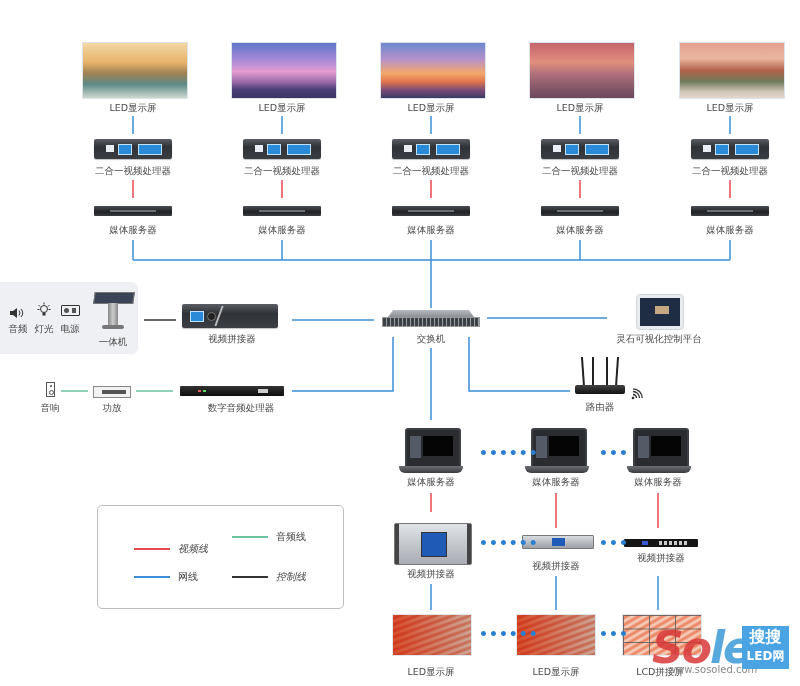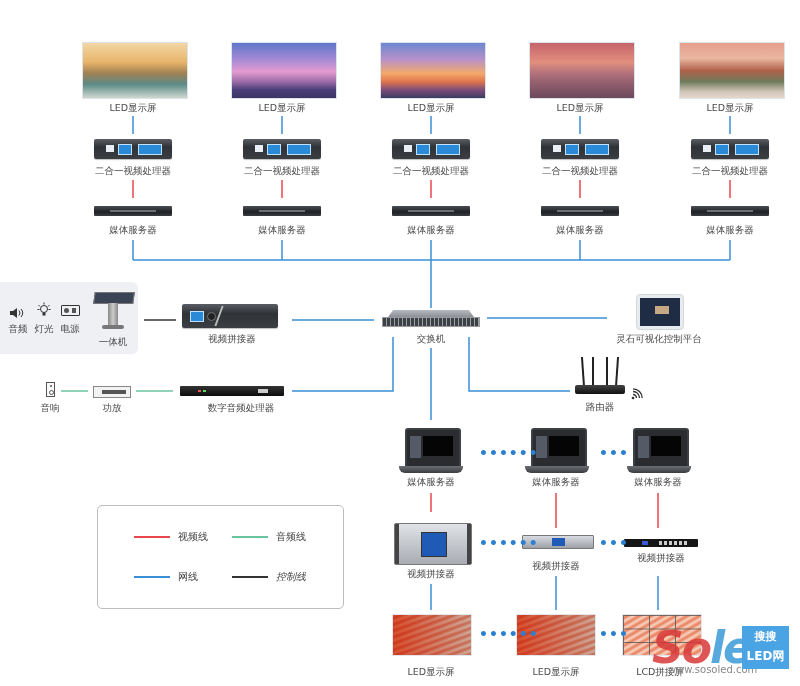--- a/index.html
+++ b/index.html
@@ -36,21 +36,21 @@
   .lcdgrid { position:absolute; inset:0;
       background-image: linear-gradient(#555 1px, transparent 1px), linear-gradient(90deg, #555 1px, transparent 1px);
       background-size: 26px 13.5px; opacity:.8; }
   .ipad { position:absolute; left: 636px; top: 294px; width: 46px; height: 34px; background:#e9ecef; border:1px solid #d3d7dc; border-radius:4px; }
   .ipad .sc { position:absolute; left:3px; top:3px; right:3px; bottom:3px; background:#1f2d44; }
   .ipad .sc .img { position:absolute; left:15px; top:8px; width:14px; height:8px; background:#c6a984; }
   .watermark-soled { position:absolute; left: 652px; top: 622px; font-size: 44px; font-weight: bold; font-style: italic; color: #d83838; opacity: .85; font-family: "DejaVu Sans", sans-serif; letter-spacing: -2px; }
   .watermark-soled .b { color: #3a9ad8; }
   .wm-url { position:absolute; left: 668px; top: 664px; font-size: 10px; color: #888; }
   .wm-box { position:absolute; left: 742px; top: 626px; width: 47px; height: 43px; background:#4aa3e3; color:#fff; text-align:center; font-weight:bold; }
-  .wm-box .t1 { font-size: 11px; line-height: 22px; }
+  .wm-box .t1 { font-size: 16px; line-height: 22px; }
   .wm-box .t2 { font-size: 12px; line-height: 16px; }
 </style>
 </head>
 <body>
 
 <svg class="wires" viewBox="0 0 800 686">
 
   <g>
     <line x1="133" y1="116" x2="133" y2="134" stroke="#3a8fd6" stroke-width="1.5"></line>
     <line x1="133" y1="180" x2="133" y2="198" stroke="#e8474c" stroke-width="1.5"></line>
@@ -293,21 +293,21 @@
 <div class="wall wall2" style="left:622px; top:614px;">
     <div class="lcdgrid"></div>
   </div>
 <div class="dots" style="left:479px; top:629px;">••••••</div>
 <div class="dots" style="left:599px; top:629px;">•••</div>
 <div class="lbl" style="left:431px; top:666px;">LED显示屏</div>
 <div class="lbl" style="left:556px; top:666px;">LED显示屏</div>
 <div class="lbl" style="left:660px; top:666px;">LCD拼接屏</div>
 
 <div class="legend">
-  <div class="row" style="left:36px; top:24px;">
+  <div class="row" style="left:36px; top:36px;font-style:italic;">
     <div class="sw" style="background:#e8474c;"></div>
     <span>视频线</span>
   </div>
   <div class="row" style="left:134px; top:24px;">
     <div class="sw" style="background:#6cc3a0;"></div>
     <span>音频线</span>
   </div>
   <div class="row" style="left:36px; top:64px;text-align:center;">
     <div class="sw" style="background:#3a8fd6;"></div>
     <span>网线</span>

